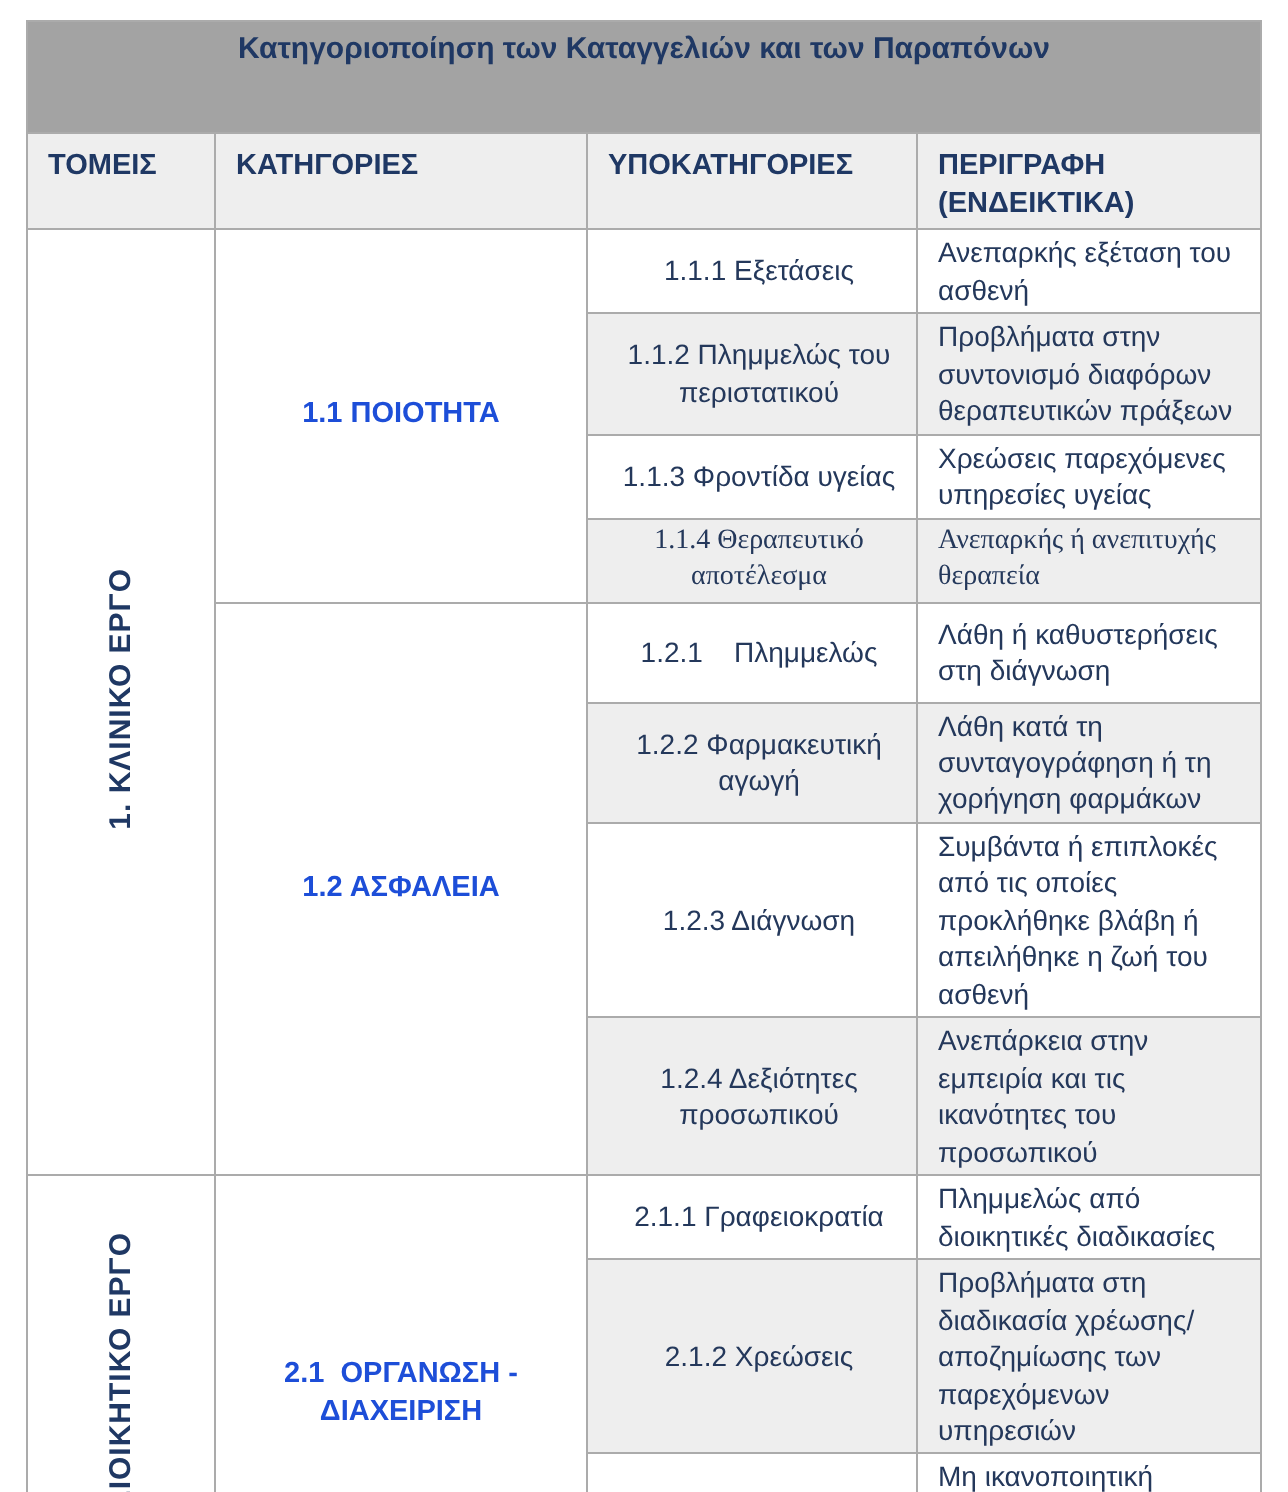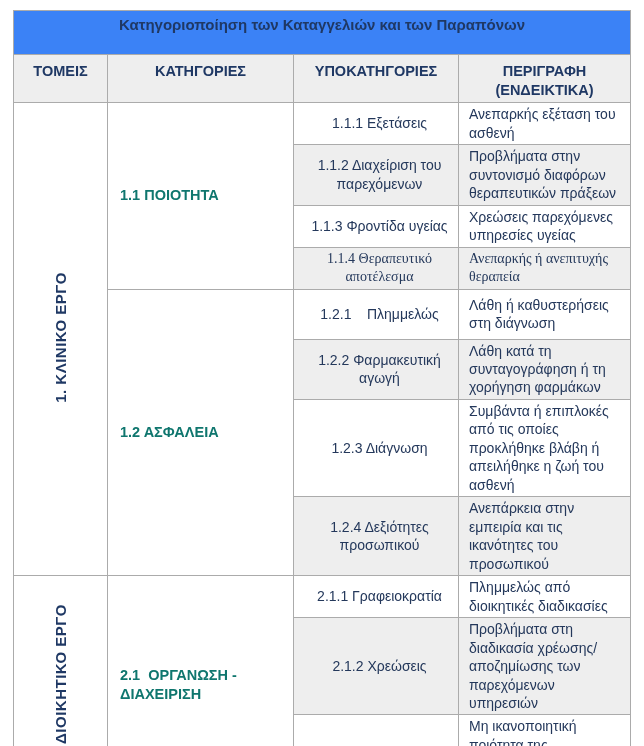--- a/index.html
+++ b/index.html
@@ -27,33 +27,32 @@
 
   td {
     border: 1px solid #ababab;
     font-size: 14px;
     line-height: 1.32;
     vertical-align: middle;
     box-sizing: border-box;
     overflow: hidden;
   }
   td.title-cell {
-    height: 44px;
+    height: 56px;
     text-align: center;
     vertical-align: top;
     padding: 4px 6px 2px 6px;
     font-weight: bold;
     font-size: 15px;
     color: #1f3864;
-    background: #3b82f6;
+    background: #a3a3a3;
   }
   tr.header-row td {
     height: 44px;
     background: #eeeeee;
-    text-align: center;
     vertical-align: top;
     padding: 7px 10px 2px 10px;
     font-weight: bold;
     font-size: 14.5px;
     color: #1f3864;
   }
   td.sector-cell {
     background: #ffffff;
     text-align: center;
     vertical-align: middle;
@@ -64,25 +63,26 @@
     writing-mode: vertical-rl;
     transform: rotate(180deg);
     font-weight: bold;
     font-size: 15px;
     color: #1f3864;
     letter-spacing: 0.5px;
     white-space: nowrap;
   }
   td.category-cell {
     background: #ffffff;
+    text-align: center;
     vertical-align: middle;
     padding: 0 12px;
     font-weight: bold;
     font-size: 14.5px;
-    color: #0f766e;
+    color: #1d4ed8;
     white-space: pre-wrap;
   }
   td.subcat-cell {
     padding: 2px 6px 2px 13px;
     text-align: center;
     white-space: pre-wrap;
   }
   td.desc-cell {
     padding: 2px 5px 2px 10px;
     text-align: left;
@@ -122,21 +122,21 @@
 
   <tr class="plain" style="height:39px;">
     <td rowspan="8" class="sector-cell">
       <span class="vtext">1. ΚΛΙΝΙΚΟ ΕΡΓΟ</span>
     </td>
     <td rowspan="4" class="category-cell">1.1 ΠΟΙΟΤΗΤΑ</td>
     <td class="subcat-cell">1.1.1 Εξετάσεις</td>
     <td class="desc-cell">Ανεπαρκής εξέταση του ασθενή</td>
   </tr>
   <tr class="shaded" style="height:55px;">
-    <td class="subcat-cell">1.1.2 Διαχείριση του παρεχόμενων</td>
+    <td class="subcat-cell">1.1.2 Πλημμελώς του περιστατικού</td>
     <td class="desc-cell">Προβλήματα στην συντονισμό διαφόρων θεραπευτικών πράξεων</td>
   </tr>
   <tr class="plain" style="height:37px;">
     <td class="subcat-cell">1.1.3 Φροντίδα υγείας</td>
     <td class="desc-cell">Χρεώσεις παρεχόμενες υπηρεσίες υγείας</td>
   </tr>
   <tr class="shaded" style="height:42px;font-family:Liberation Serif, serif;">
     <td class="subcat-cell">1.1.4 Θεραπευτικό αποτέλεσμα</td>
     <td class="desc-cell">Ανεπαρκής ή ανεπιτυχής θεραπεία</td>
   </tr>

